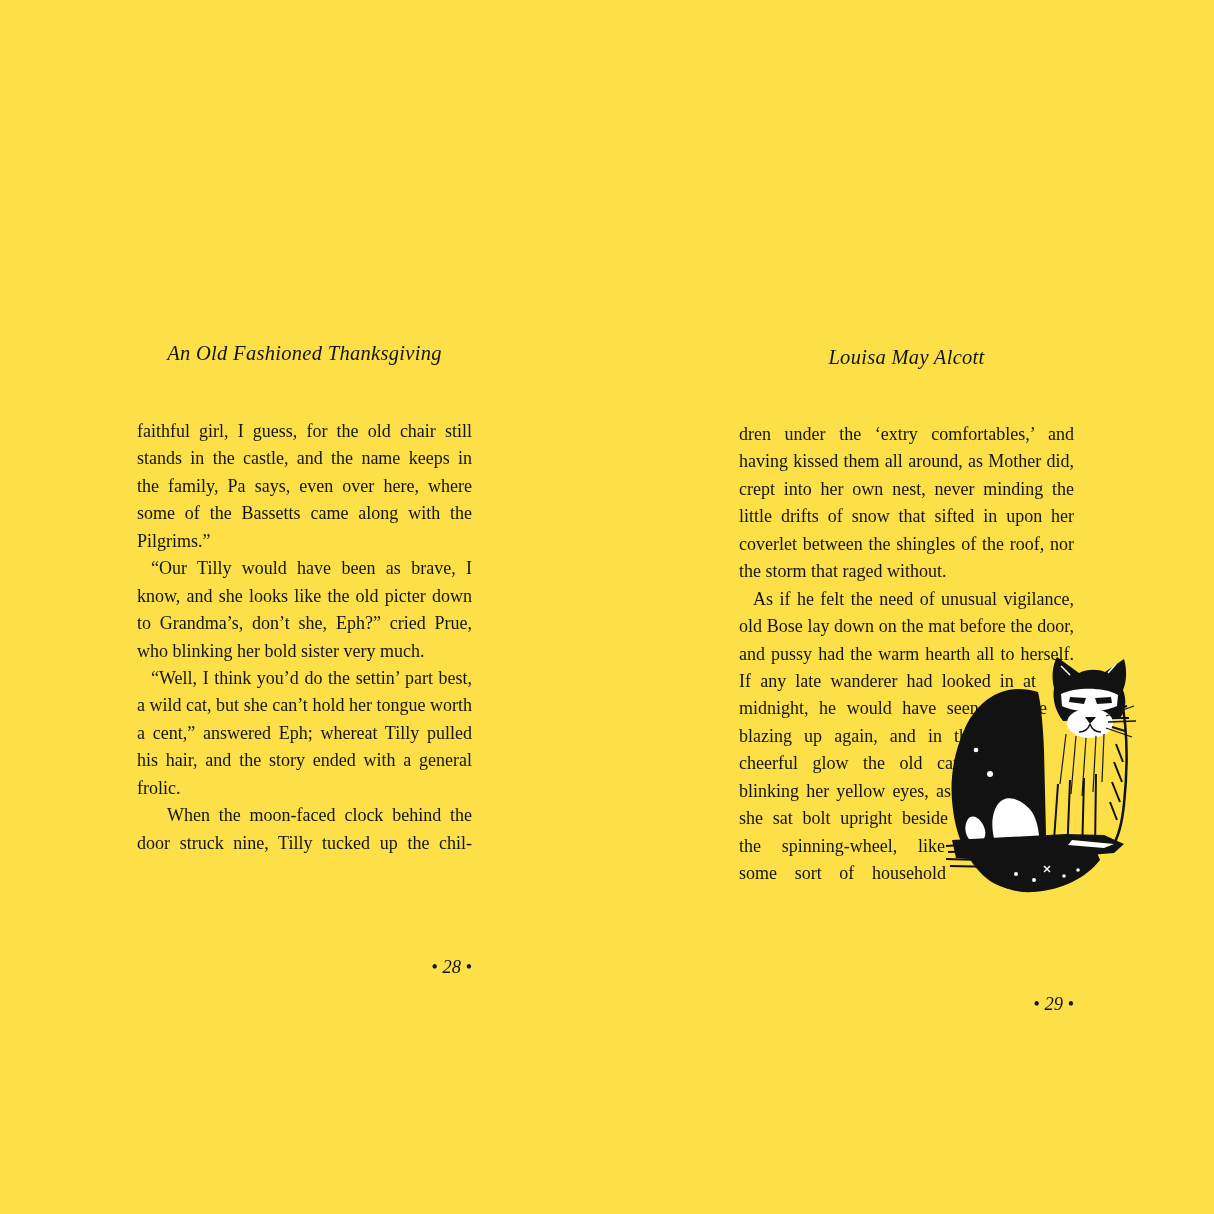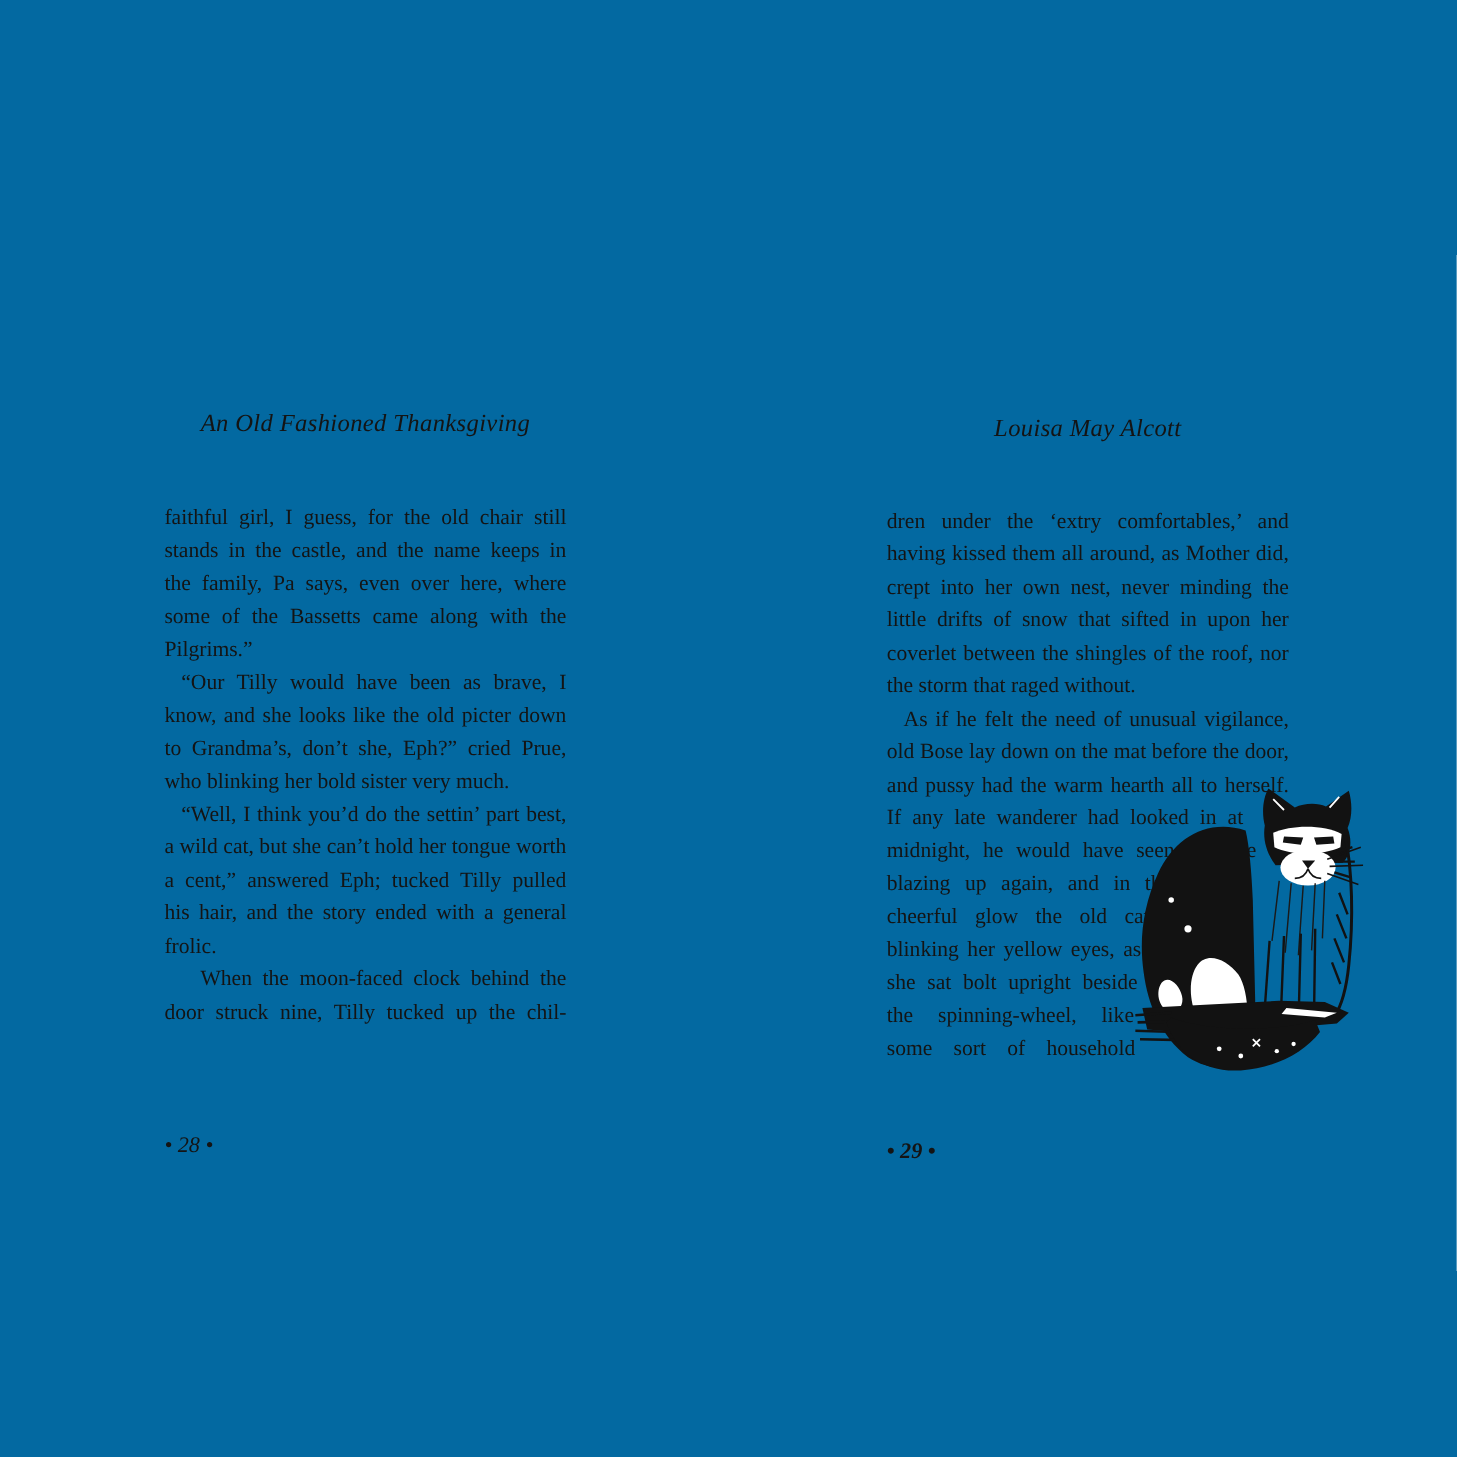--- a/index.html
+++ b/index.html
@@ -1,19 +1,19 @@
 <!DOCTYPE html>
 <html><head>
 <meta charset="utf-8">
 <style>
   html,body{margin:0;padding:0;background:#ffffff;}
   .spread{
     position:relative;
     width:1214px;height:1214px;
-    background:#0369a1;
+    background:#fde047;
     font-family:"Liberation Serif", serif;
     color:#141414;
     overflow:hidden;
   }
   
   .runhead{
     position:absolute;width:335px;
     text-align:center;font-style:italic;
     font-size:20.5px;line-height:26px;
     letter-spacing:0.3px;
@@ -32,25 +32,25 @@
   }
   .ln.end{text-align:right;text-align-last:left;}
   .ind{padding-left:14px;}
   .indW{padding-left:30px;}
   .indA{padding-left:14px;}
   
   .w4{width:297px;}.w5{width:308px;}.w6{width:237px;}.w7{width:219px;}
   .w8{width:212px;}.w9{width:209px;}.w10{width:206px;}.w11{width:207px;}
   
   .pageno{
-    position:absolute;width:335px;text-align:left;
-    font-style:italic;font-size:18.5px;line-height:24px;
+    position:absolute;width:335px;text-align:right;
+    font-style:italic;font-size:18.5px;line-height:24px;margin-top:12px;
   }
   #pageno-left{left:137px;top:943px;}
-  #pageno-right{left:739px;top:948px;font-weight:bold;}
+  #pageno-right{left:739px;top:980px;}
   
   .cat-illo{
     position:absolute;left:946px;top:654px;
     width:190px;height:245px;
   }
 </style>
 </head>
 <body>
 
 <div class="spread">
@@ -67,21 +67,21 @@
     </div>
     <div class="para">
       <div class="ln ind">“Our Tilly would have been as brave, I</div>
       <div class="ln">know, and she looks like the old picter down</div>
       <div class="ln">to Grandma’s, don’t she, Eph?” cried Prue,</div>
       <div class="ln end">who blinking her bold sister very much.</div>
     </div>
     <div class="para">
       <div class="ln ind">“Well, I think you’d do the settin’ part best,</div>
       <div class="ln">a wild cat, but she can’t hold her tongue worth</div>
-      <div class="ln">a cent,” answered Eph; tucked Tilly pulled</div>
+      <div class="ln">a cent,” answered Eph; whereat Tilly pulled</div>
       <div class="ln">his hair, and the story ended with a general</div>
       <div class="ln end">frolic.</div>
     </div>
     <div class="para">
       <div class="ln indW">When the moon-faced clock behind the</div>
       <div class="ln">door struck nine, Tilly tucked up the chil-</div>
     </div>
   </div>
 
   <div class="pageno" id="pageno-left">• 28 •</div>

